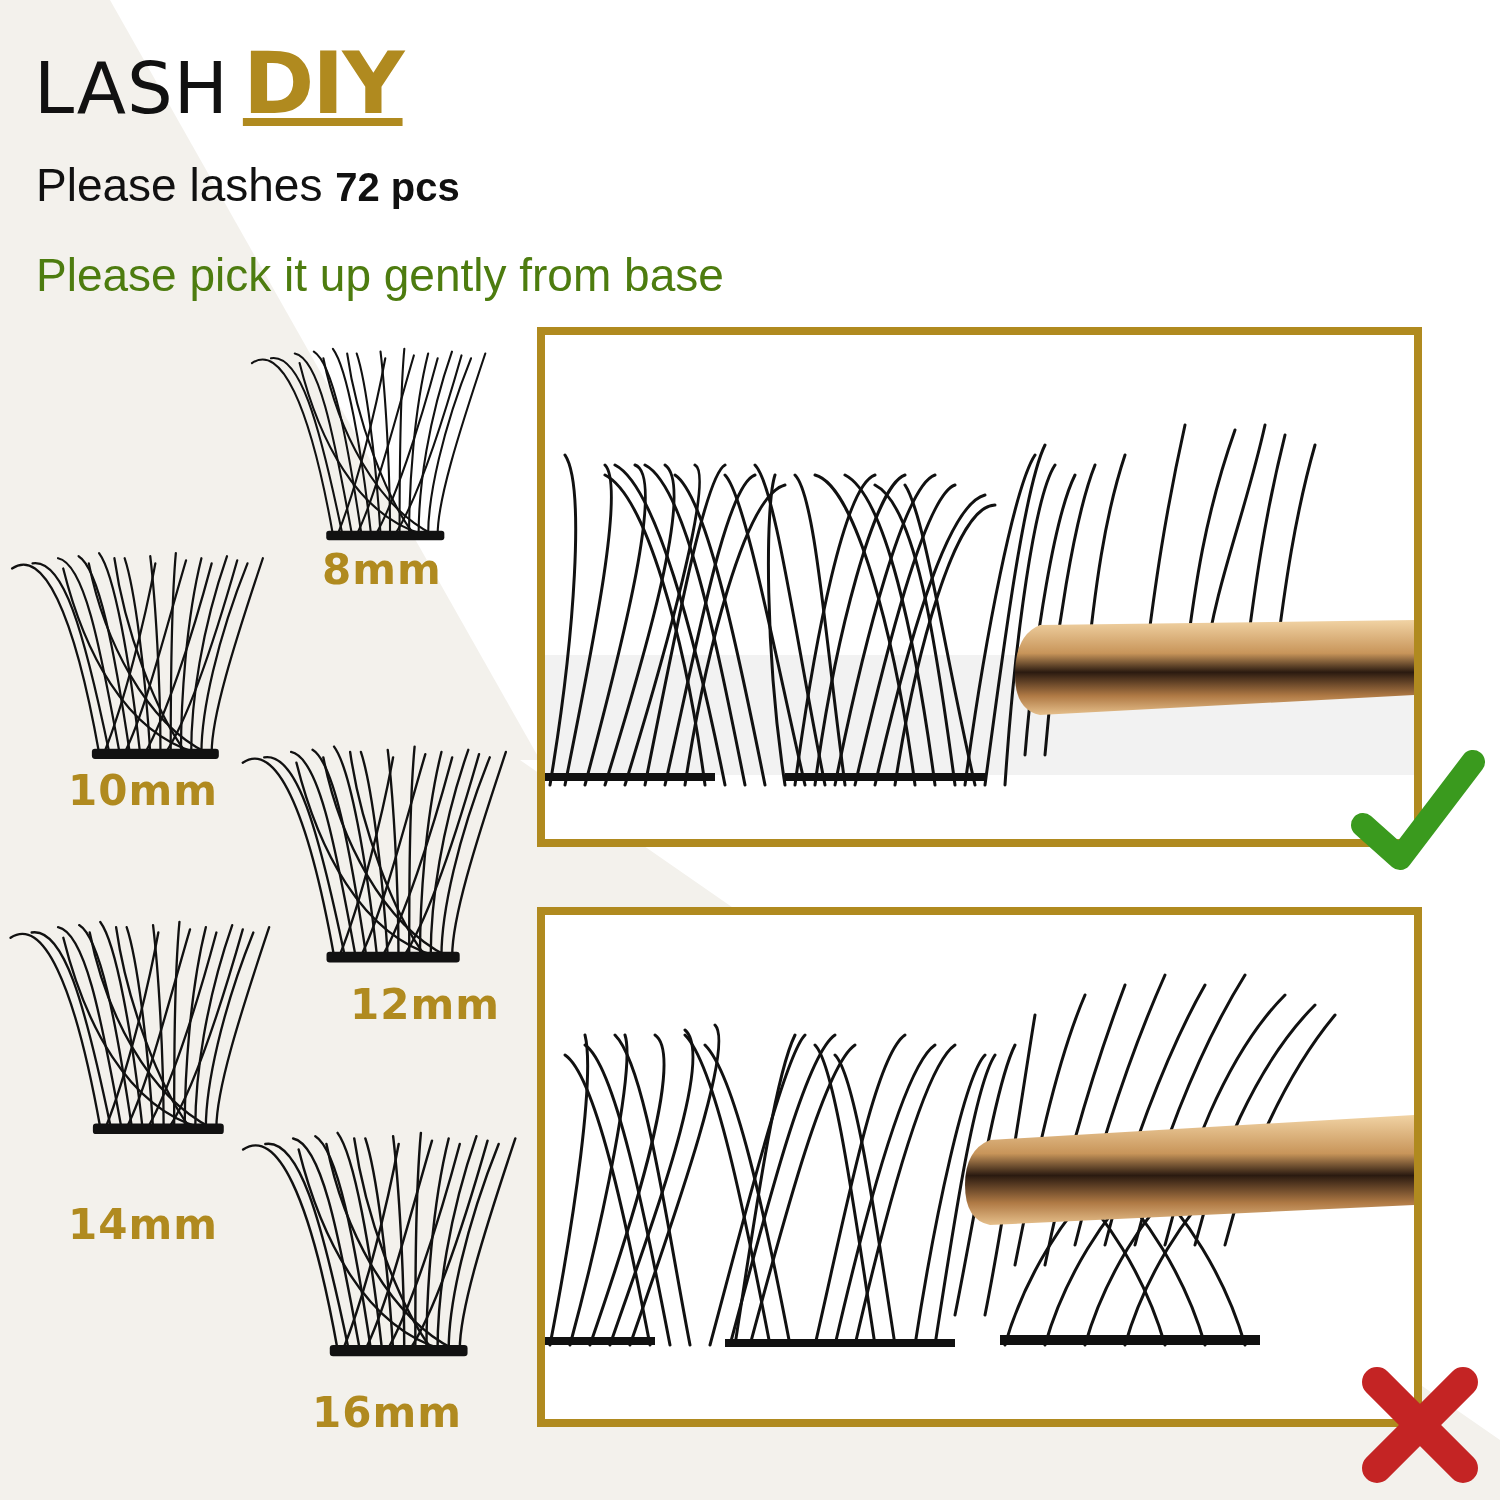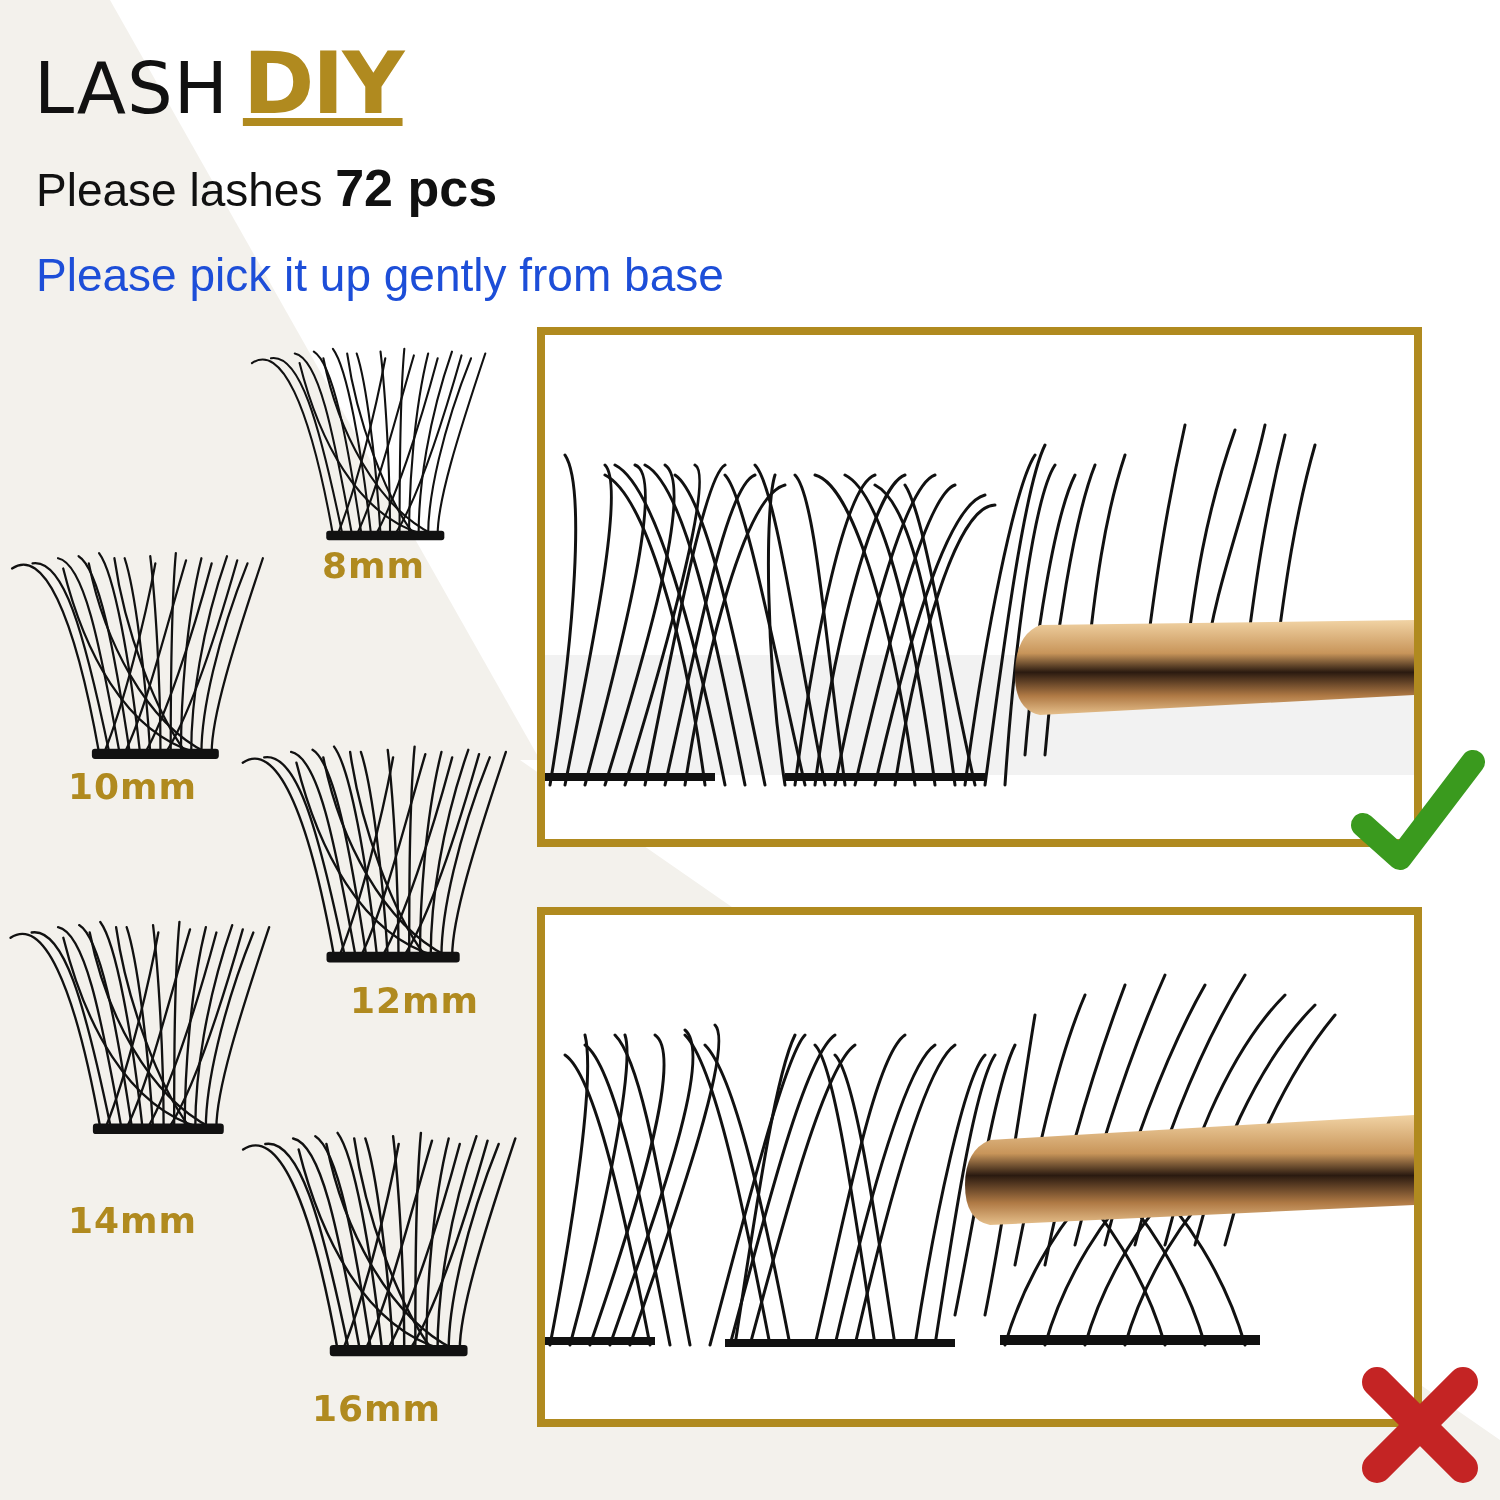--- a/index.html
+++ b/index.html
@@ -6,26 +6,26 @@
   html, body { width:1500px; height:1500px; overflow:hidden; background:#ffffff; }
   body { position:relative; font-family:"Liberation Sans", sans-serif; }
 
   .bg-tri { position:absolute; left:0; top:0; width:1500px; height:1500px; z-index:0; }
 
   .title { position:absolute; left:34px; top:40px; z-index:2; white-space:nowrap; line-height:1; }
   .title .lash { font-family:"DejaVu Sans", sans-serif; font-size:72px; color:#111; font-weight:normal; letter-spacing:1px; vertical-align:baseline; }
   .title .diy { font-family:"DejaVu Sans", sans-serif; font-size:86px; color:#b08a1f; font-weight:bold; margin-left:14px; letter-spacing:-2px;text-decoration:underline; }
 
   .sub1 { position:absolute; left:36px; top:158px; font-size:46px; color:#111; z-index:2; white-space:nowrap; }
-  .sub1 b { font-weight:bold; font-size:52px; }
-  .sub2 { position:absolute; left:36px; top:248px; font-size:46px; color:#1d4ed8; z-index:2; white-space:nowrap; }
+  .sub1 b { font-weight:bold; font-size:40px; }
+  .sub2 { position:absolute; left:36px; top:248px; font-size:46px; color:#4d7c0f; z-index:2; white-space:nowrap; }
 
   .cluster { position:absolute; z-index:2; }
   .cluster svg { display:block; }
-  .size-label { position:absolute; z-index:3; font-family:"DejaVu Sans", sans-serif; font-weight:bold; font-size:36px; color:#b08a1f; letter-spacing:1px; }
+  .size-label { position:absolute; z-index:3; font-family:"DejaVu Sans", sans-serif; font-weight:bold; font-size:42px; color:#b08a1f; letter-spacing:1px; }
 
   .frame { position:absolute; border:8px solid #b08a1f; background:#fff; z-index:2; overflow:hidden; }
   .frame svg { position:absolute; left:0; top:0; }
 
   .mark { position:absolute; z-index:4; }
 </style>
 </head>
 <body>
 
 <svg class="bg-tri" viewBox="0 0 1500 1500">

